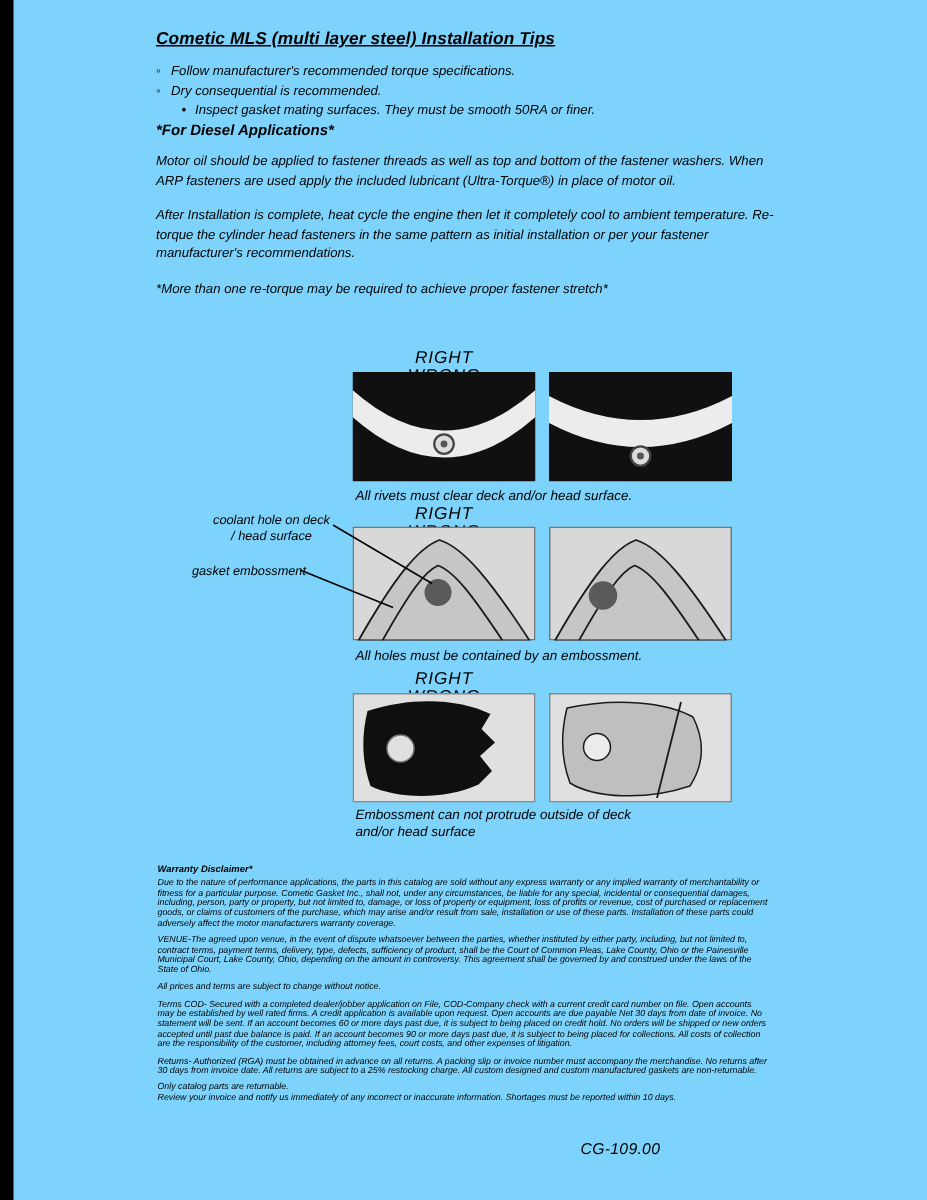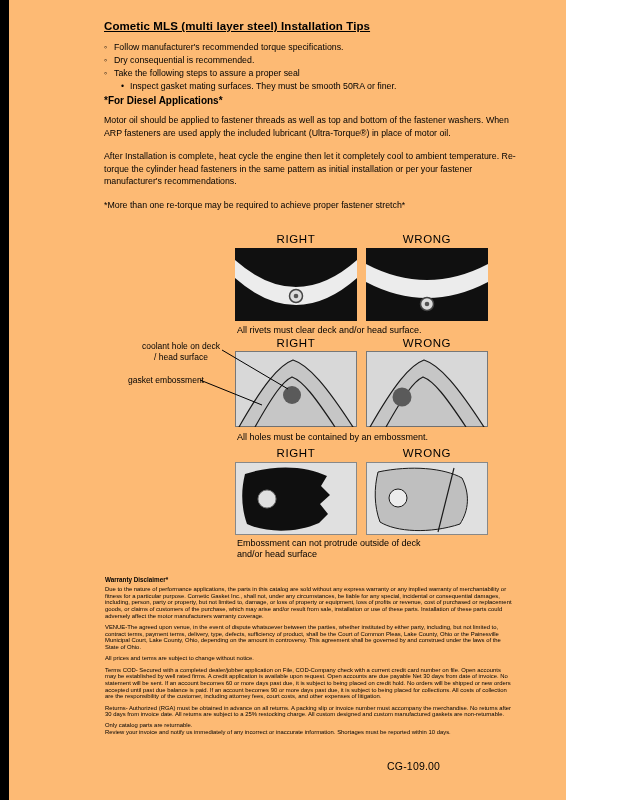--- a/index.html
+++ b/index.html
@@ -2,34 +2,34 @@
 <html><head>
 <meta charset="utf-8">
 <style>
   * { margin:0; padding:0; box-sizing:border-box; }
   html,body { background:#ffffff; }
   body {
     width:618px; height:800px;
     font-family:"Liberation Sans", sans-serif;
     color:#000;
   }
-  .page { position:relative; width:566px; height:800px; background:#fdba74; overflow:hidden; }
+  .page { position:relative; width:618px; height:800px; background:#7dd3fc; overflow:hidden;font-style:italic; }
   .left-bar { position:absolute; left:0; top:0; width:9px; height:800px; background:#000; }
 
   .top-text { position:absolute; top:20px; left:104px; width:420px; }
   .title { font-size:11.5px; font-weight:bold; text-decoration:underline; margin-bottom:9px; letter-spacing:0.1px; }
   .bullet { font-size:8.8px; line-height:13px; padding-left:10px; position:relative; }
   .bullet::before { content:"◦"; position:absolute; left:0; top:0; font-size:9px; }
   .sub-bullet { font-size:8.8px; line-height:13px; margin-left:17px; padding-left:9px; position:relative; }
   .sub-bullet::before { content:"•"; position:absolute; left:0; top:0; }
   .diesel-heading { font-size:10px; font-weight:bold; margin:2px 0 8px 0; }
   .para { font-size:8.8px; line-height:12.5px; margin-bottom:11px; width:416px; }
 
   .diagram-block { position:absolute; top:233px; left:0; width:618px; height:335px; }
-  .rw-row { position:absolute; left:235px; width:253px; display:flex; justify-content:space-between; }
+  .rw-row { position:absolute; left:235px; width:253px; display:flex; justify-content:space-between;flex-direction:column; }
   .rw-label { width:122px; text-align:center; font-size:11.5px; letter-spacing:0.6px; }
   .panel-row { position:absolute; left:235px; width:253px; display:flex; justify-content:space-between; }
   .panel { width:122px; font-size:0; line-height:0; }
   .caption { position:absolute; left:237px; font-size:9px; line-height:11px; width:262px; }
   .fig-label { position:absolute; font-size:8.5px; line-height:10.5px; }
   .leader-svg { position:absolute; left:0; top:0; width:618px; height:335px; pointer-events:none; }
 
   .legal { position:absolute; top:576px; left:105px; width:408px; }
   .legal-heading { font-size:6.3px; font-weight:bold; margin-bottom:3px; }
   .legal p { font-size:5.9px; line-height:6.7px; margin-bottom:4.5px; }
@@ -41,21 +41,20 @@
 <body>
 
 <div class="page">
   <div class="left-bar"></div>
 
   <div class="top-text">
     <div class="title">Cometic MLS (multi layer steel) Installation Tips</div>
 
     <div class="bullet">Follow manufacturer's recommended torque specifications.</div>
     <div class="bullet">Dry consequential is recommended.</div>
-    <div class="bullet">Take the following steps to assure a proper seal</div>
     <div class="sub-bullet">Inspect gasket mating surfaces.  They must be smooth 50RA or finer.</div>
 
     <div class="diesel-heading">*For Diesel Applications*</div>
     <div class="para">Motor oil should be applied to fastener threads as well as top and bottom of the fastener washers. When ARP fasteners are used apply the included lubricant (Ultra-Torque®) in place of motor oil.</div>
     <div class="para">After Installation is complete, heat cycle the engine then let it completely cool to ambient temperature. Re-torque the cylinder head fasteners in the same pattern as initial installation or per your fastener manufacturer's recommendations.</div>
     <div class="para">*More than one re-torque may be required to achieve proper fastener stretch*</div>
   </div>
 
   <div class="diagram-block">
 

